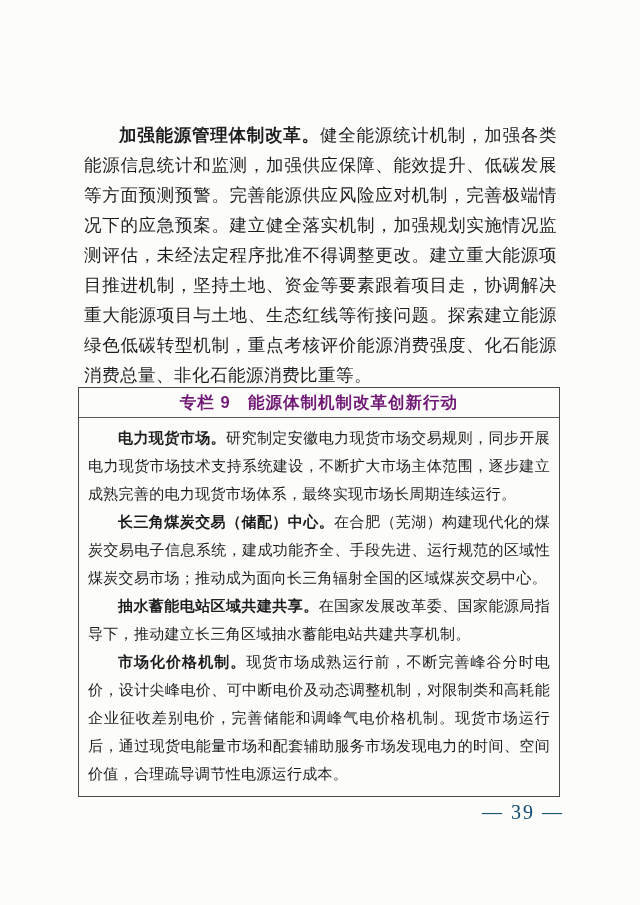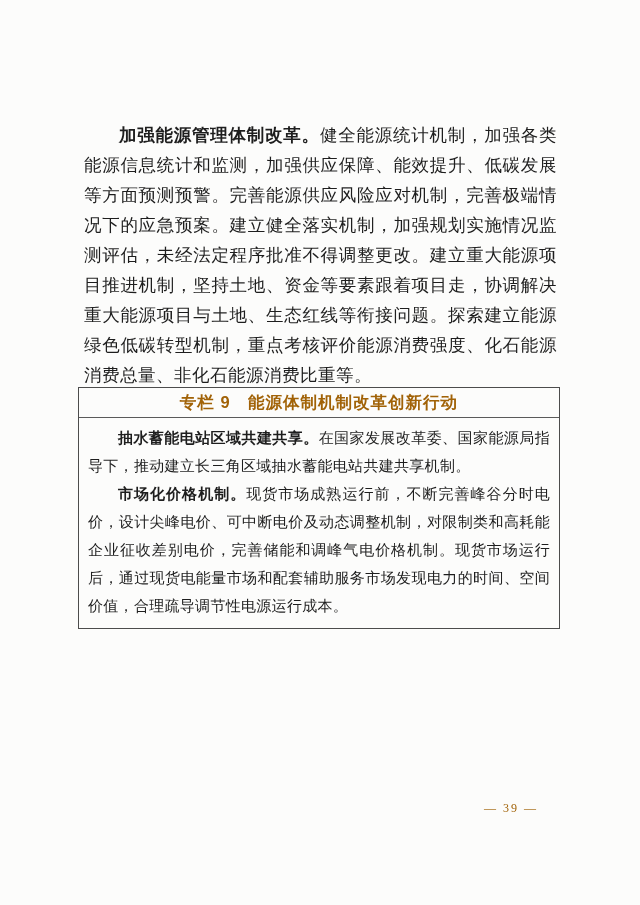--- a/index.html
+++ b/index.html
@@ -50,56 +50,58 @@
   }
   .box-header {
     box-sizing: border-box;
     border-bottom: 1px solid #5a5a5a;
     text-align: center;
     font-family: "Liberation Sans", "DejaVu Sans", sans-serif;
     font-weight: 700;
     font-size: 16.5px;
     line-height: 29px;
     letter-spacing: 1px;
-    color: #a16207;
+    color: #701a75;
   }
   .box-body {
     box-sizing: border-box;
     padding: 6px 9px 8px 9px;
   }
   .box-item {
     margin: 0;
     font-size: 15px;
     line-height: 28px;
     letter-spacing: 0.3px;
     text-align: justify;
     text-justify: inter-character;
     text-align-last: left;
     text-indent: 2em;
   }
   
   .page-number {
     position: absolute;
-    right: 102px;
+    right: 76px;
     top: 801px;
-    font-size: 12px;
+    font-size: 20px;
     letter-spacing: 2px;
-    color: #a16207;
+    color: #0c4a6e;
   }
 </style>
 </head>
 <body>
 
 <div class="page">
 
   <p class="main-para"><span class="lead">加强能源管理体制改革。</span><span>健全能源统计机制，加强各类能源信息统计和监测，加强供应保障、能效提升、低碳发展等方面预测预警。完善能源供应风险应对机制，完善极端情况下的应急预案。建立健全落实机制，加强规划实施情况监测评估，未经法定程序批准不得调整更改。建立重大能源项目推进机制，坚持土地、资金等要素跟着项目走，协调解决重大能源项目与土地、生态红线等衔接问题。探索建立能源绿色低碳转型机制，重点考核评价能源消费强度、化石能源消费总量、非化石能源消费比重等。</span></p>
 
   <div class="box">
     <div class="box-header">专栏 9　能源体制机制改革创新行动</div>
     <div class="box-body">
+      <p class="box-item"><span class="lead">电力现货市场。</span><span>研究制定安徽电力现货市场交易规则，同步开展电力现货市场技术支持系统建设，不断扩大市场主体范围，逐步建立成熟完善的电力现货市场体系，最终实现市场长周期连续运行。</span></p>
+      <p class="box-item"><span class="lead">长三角煤炭交易（储配）中心。</span><span>在合肥（芜湖）构建现代化的煤炭交易电子信息系统，建成功能齐全、手段先进、运行规范的区域性煤炭交易市场；推动成为面向长三角辐射全国的区域煤炭交易中心。</span></p>
       <p class="box-item"><span class="lead">抽水蓄能电站区域共建共享。</span><span>在国家发展改革委、国家能源局指导下，推动建立长三角区域抽水蓄能电站共建共享机制。</span></p>
       <p class="box-item"><span class="lead">市场化价格机制。</span><span>现货市场成熟运行前，不断完善峰谷分时电价，设计尖峰电价、可中断电价及动态调整机制，对限制类和高耗能企业征收差别电价，完善储能和调峰气电价格机制。现货市场运行后，通过现货电能量市场和配套辅助服务市场发现电力的时间、空间价值，合理疏导调节性电源运行成本。</span></p>
     </div>
   </div>
 
   <div class="page-number">— 39 —</div>
 
 </div>
 
 </body></html>

